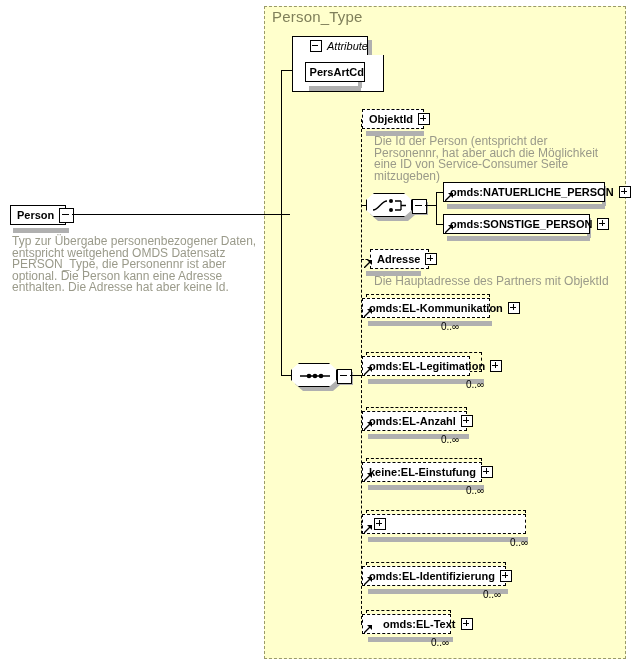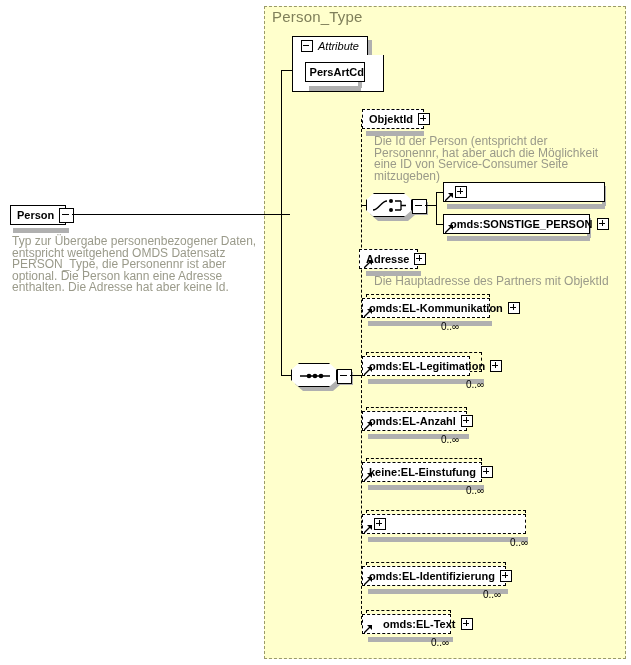--- a/index.html
+++ b/index.html
@@ -88,21 +88,21 @@
 <div class="abs shadow" id="person-shadow"></div>
 <div class="abs node" id="person-box">
   <span class="lbl">Person</span>
 </div>
 <div class="abs" id="person-toggle"></div>
 <div class="abs anno" id="person-anno">Typ zur Übergabe personenbezogener Daten, entspricht weitgehend OMDS Datensatz PERSON_Type, die Personennr ist aber optional. Die Person kann eine Adresse enthalten. Die Adresse hat aber keine Id.</div>
 
 <div class="abs hline" style="left:72px;top:214px;width:218px;"></div>
 
 <div class="abs shadow" style="left:296px;top:40px;width:76px;height:18px;"></div>
-<div class="abs" style="left:292px;top:36px;width:76px;height:20px;background:#fff;border:1px solid #000;box-sizing:border-box;display:flex;align-items:center;padding-left:8px;">
+<div class="abs" style="left:292px;top:36px;width:76px;height:20px;background:#fff;border:1px solid #000;box-sizing:border-box;display:flex;align-items:center;padding-left:17px;">
   <span style="width:10px;height:10px;border:1px solid #000;background:#fff;position:relative;display:inline-block;flex:0 0 auto;">
     <span style="position:absolute;left:1px;top:4px;width:6px;height:1px;background:#000;display:block;"></span>
   </span>
   <span style="font-size:11px;font-style:italic;color:#000;margin-left:5px;">Attribute</span>
 </div>
 
 <div class="abs" style="left:292px;top:55px;width:92px;height:37px;background:#fff;border:1px solid #000;border-top:none;box-sizing:border-box;"></div>
 <div class="abs shadow" style="left:309px;top:86px;width:52px;height:5px;"></div>
 <div class="abs shadow" style="left:358px;top:66px;width:4px;height:22px;"></div>
 <div class="abs node" style="left:305px;top:62px;width:60px;height:20px;justify-content:flex-end;padding:0;">
@@ -155,41 +155,42 @@
 <div class="abs comp-toggle" style="left:412px;top:199px;"></div>
 
 <div class="abs hline" style="left:425px;top:205px;width:12px;"></div>
 <div class="abs vline" style="left:436px;top:192px;height:33px;"></div>
 <div class="abs hline" style="left:436px;top:192px;width:8px;"></div>
 <div class="abs hline" style="left:436px;top:224px;width:8px;"></div>
 
 <div class="abs shadow" style="left:447px;top:204px;width:158px;height:5px;"></div>
 <div class="abs shadow" style="left:602px;top:186px;width:4px;height:20px;"></div>
 <div class="abs node" style="left:443px;top:182px;width:162px;">
+  <span class="lbl">omds:NATUERLICHE_PERSON</span>
   <span class="boxicon plus"></span>
 </div>
 <svg class="abs refarrow" style="left:445px;top:193px;width:8px;height:8px;" viewBox="0 0 8 8">
   <line x1="0" y1="8" x2="7" y2="1" stroke="#000" stroke-width="1.3"></line>
   <polygon points="8,0 8,5 3,0" fill="#000"></polygon>
 </svg>
 
 <div class="abs shadow" style="left:447px;top:236px;width:143px;height:5px;"></div>
 <div class="abs shadow" style="left:587px;top:218px;width:4px;height:20px;"></div>
 <div class="abs node" style="left:443px;top:214px;width:147px;">
   <span class="lbl">omds:SONSTIGE_PERSON</span>
   <span class="boxicon plus"></span>
 </div>
 <svg class="abs refarrow" style="left:445px;top:225px;width:8px;height:8px;" viewBox="0 0 8 8">
   <line x1="0" y1="8" x2="7" y2="1" stroke="#000" stroke-width="1.3"></line>
   <polygon points="8,0 8,5 3,0" fill="#000"></polygon>
 </svg>
 
 <div class="abs hline-d" style="left:361px;top:259px;width:12px;"></div>
 <div class="abs shadow" style="left:366px;top:271px;width:55px;height:5px;"></div>
-<div class="abs node dashed" style="left:359px;top:249px;width:59px;">
+<div class="abs node dashed" style="left:370px;top:249px;width:59px;">
   <span class="lbl">Adresse</span>
   <span class="boxicon plus"></span>
 </div>
 <svg class="abs refarrow" style="left:364px;top:260px;width:8px;height:8px;" viewBox="0 0 8 8">
   <line x1="0" y1="8" x2="7" y2="1" stroke="#000" stroke-width="1.3"></line>
   <polygon points="8,0 8,5 3,0" fill="#000"></polygon>
 </svg>
 <div class="abs anno" style="left:374px;top:276px;width:240px;">Die Hauptadresse des Partners mit ObjektId</div>
 
 <div class="abs hline-d" style="left:361px;top:308px;width:12px;"></div>

